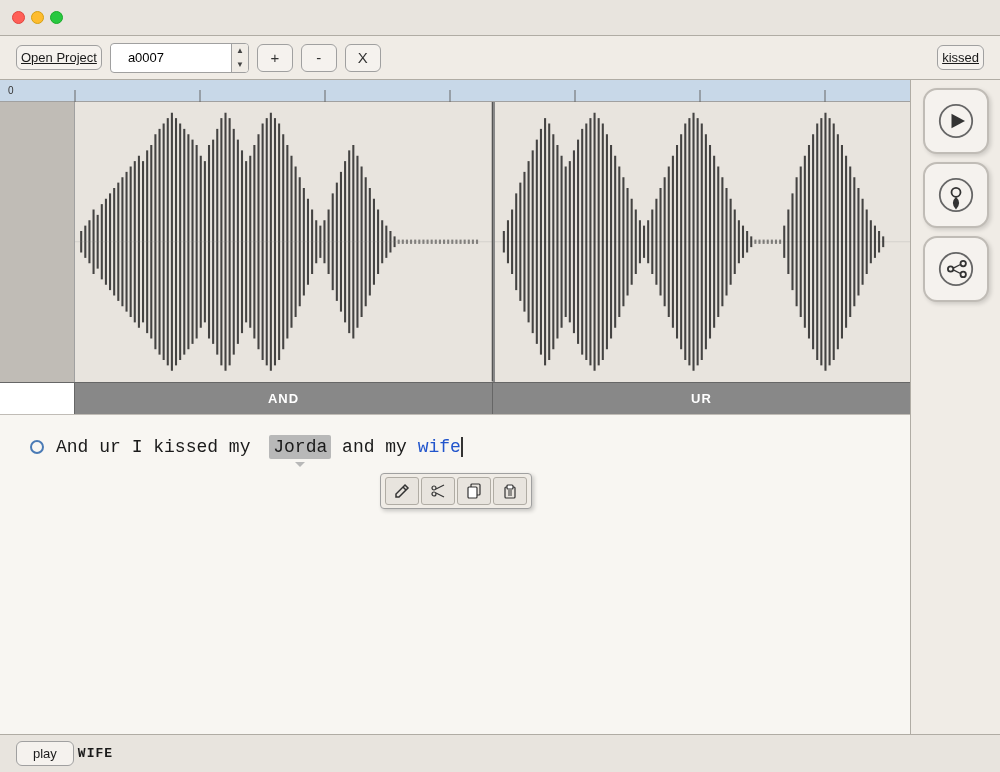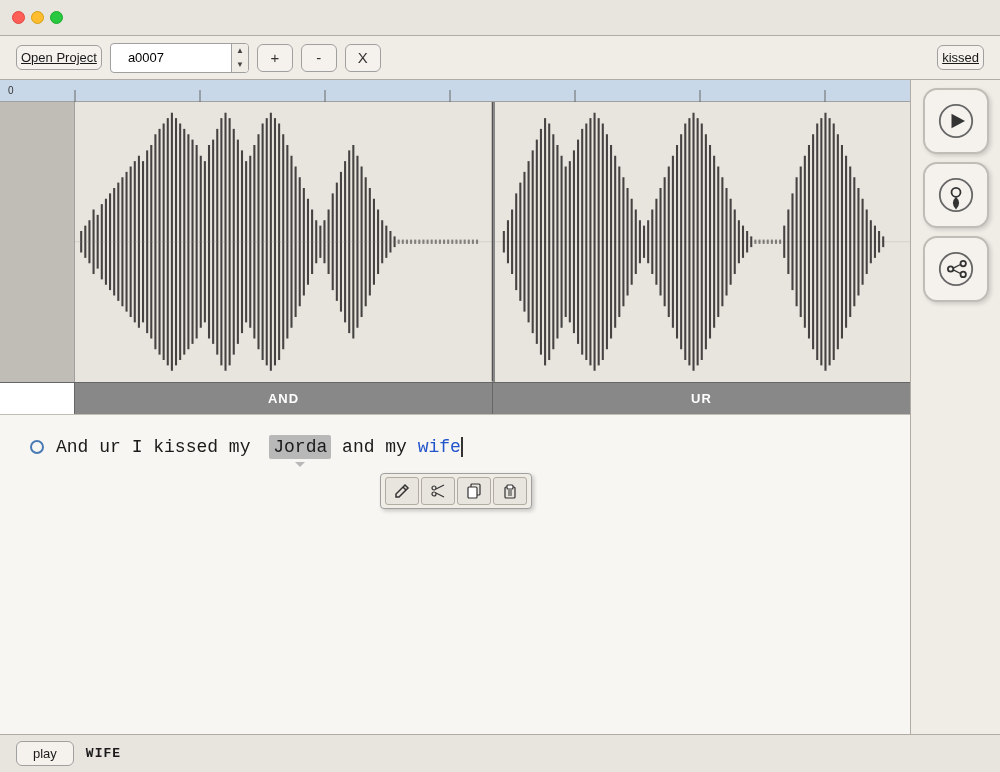--- a/index.html
+++ b/index.html
@@ -327,21 +327,21 @@
       color: #333;
     }
 
     
     .status-bar {
       background: #e8e4de;
       height: 38px;
       display: flex;
       align-items: center;
       padding: 4px 16px;
-      gap: 12px;
+      gap: 4px;
       border-top: 1px solid #b0aca4;
     }
 
     .play-btn {
       background: #f5f2ee;
       border: 1px solid #a0a0a0;
       border-radius: 6px;
       padding: 4px 16px;
       font-size: 13px;
       cursor: pointer;

